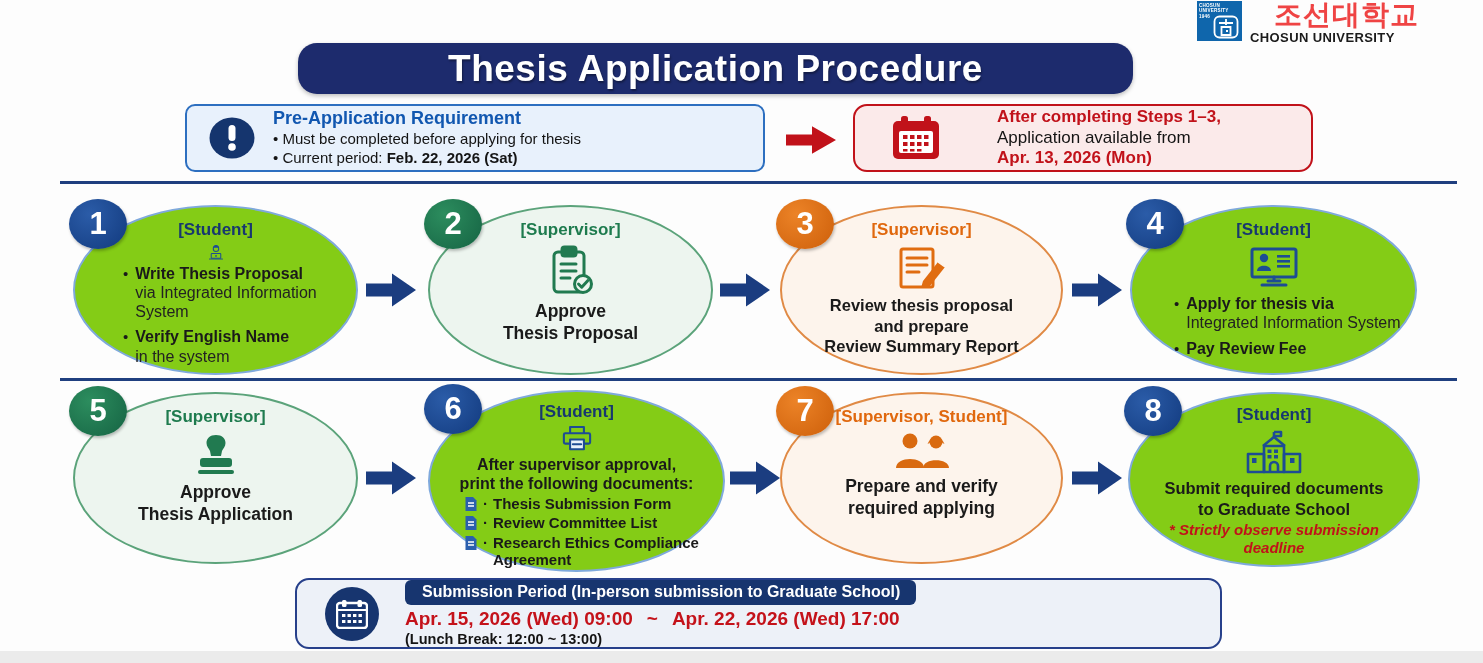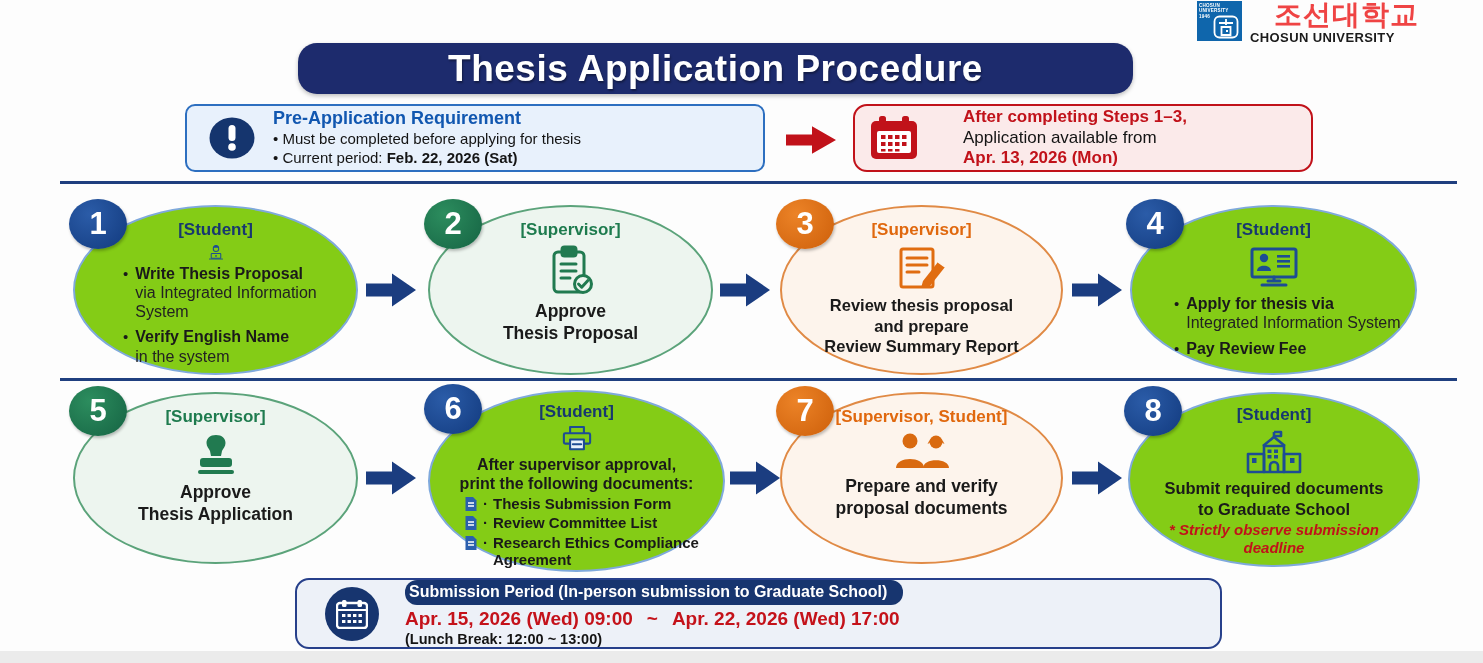--- a/index.html
+++ b/index.html
@@ -27,21 +27,21 @@
     border:2px solid #2d6fc0; border-radius:10px; display:flex; align-items:center; padding-left:22px; gap:18px; }
   .excl-circle { width:46px; height:42px; flex:0 0 auto; }
   .pre-heading { color:#1157b0; font-size:18px; font-weight:800; line-height:1.15; }
   .pre-line { color:#141414; font-size:15px; line-height:1.3; }
   .pre-line .bold { font-weight:800; }
 
   .red-arrow { position:absolute; left:786px; top:125px; width:50px; height:30px; background:#c1121a;
     clip-path:polygon(0 32%, 52% 32%, 52% 4%, 100% 50%, 52% 96%, 52% 68%, 0 68%); }
 
   .avail-box { position:absolute; left:853px; top:104px; width:460px; height:68px; background:#fbeaea;
-    border:2px solid #c1121a; border-radius:14px; display:flex; align-items:center; padding-left:14px; gap:44px; }
+    border:2px solid #c1121a; border-radius:14px; display:flex; align-items:center; padding-left:36px; gap:56px; }
   .avail-text { font-size:17px; line-height:1.22; }
   .avail-red { color:#c1121a; font-weight:800; }
   .avail-black { color:#141414; }
 
   
   .divider { position:absolute; left:60px; width:1397px; height:3px; background:#1f3f7f; }
 
   
   .flow-arrow { position:absolute; width:50px; height:36px; background:#1b3d80;
     clip-path:polygon(0 32%, 52% 32%, 52% 4%, 100% 50%, 52% 96%, 52% 68%, 0 68%); }
@@ -88,21 +88,21 @@
   .doc-item .lbl { font-weight:800; color:#1a1a1a; font-size:15px; line-height:1.15; }
   .print-lines { text-align:center; color:#1a1a1a; font-size:16px; font-weight:800; line-height:1.2; }
   .print-lines span { display:block; }
 
   
   .submission-box { position:absolute; left:295px; top:578px; width:927px; height:71px; background:#edf1f8;
     border:2px solid #27408b; border-radius:14px; display:flex; align-items:center; padding-left:28px; gap:26px; }
   .cal-circle { width:54px; height:54px; border-radius:50%; background:#17356f; display:flex;
     align-items:center; justify-content:center; flex:0 0 auto; }
   .sub-pill { display:inline-block; background:#17356f; color:#ffffff; font-weight:800; font-size:16px;
-    padding:3px 16px 4px 4px; border-radius:12px; }
+    padding:3px 16px 4px 17px; border-radius:6px; }
   .sub-dates { margin-top:3px; color:#c4121a; font-weight:800; font-size:19px; }
   .sub-dates .tilde { margin:0 14px; }
   .sub-lunch { color:#141414; font-weight:700; font-size:14.5px; margin-top:1px; }
 </style>
 </head>
 <body>
 
 <div class="canvas">
 
   <div class="logo">
@@ -368,21 +368,21 @@
           <circle cx="18" cy="9" r="7.5"></circle>
           <path d="M4 36 c0 -12 28 -12 28 0 z"></path>
           <circle cx="44" cy="10" r="6.5"></circle>
           <path d="M35.5 12 a9 9 0 0 1 17 0 l-2 -1 a7 7 0 0 0 -13 0 z"></path>
           <path d="M31 36 c0 -10.5 26 -10.5 26 0 z"></path>
         </g>
         <path d="M16 18 l2 4 l2 -4" fill="none" stroke="#fdf4ec" stroke-width="1.4"></path>
       </svg>
       <div class="main-label">
         <span>Prepare and verify</span>
-        <span>proposal documents</span>
+        <span>required applying</span>
       </div>
     </div>
     <div class="badge">7</div>
   </div>
 
   <div class="flow-arrow" style="left:1072px; top:460px;"></div>
 
   <div class="step blue" style="left:1128px; top:392px; width:292px; height:175px;">
     <div class="oval" style="padding-top:11px;">
       <div class="role">[Student]</div>

